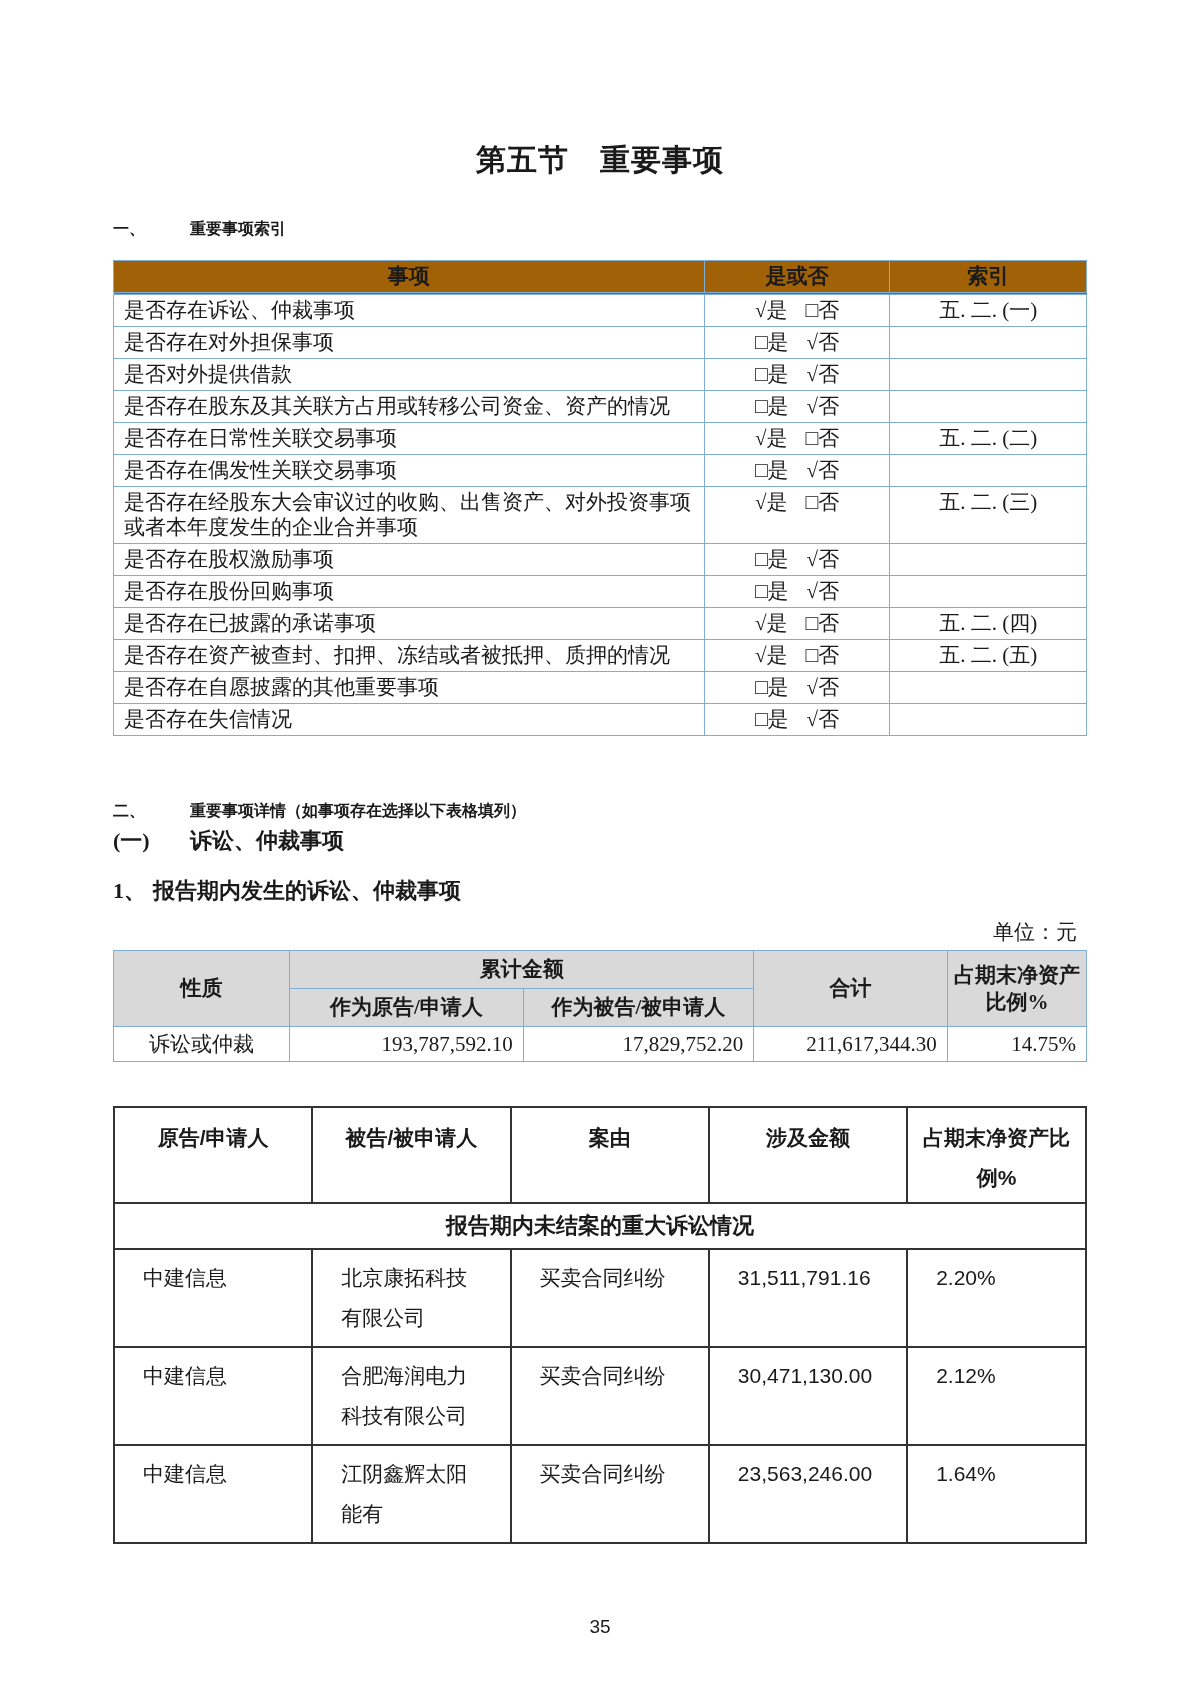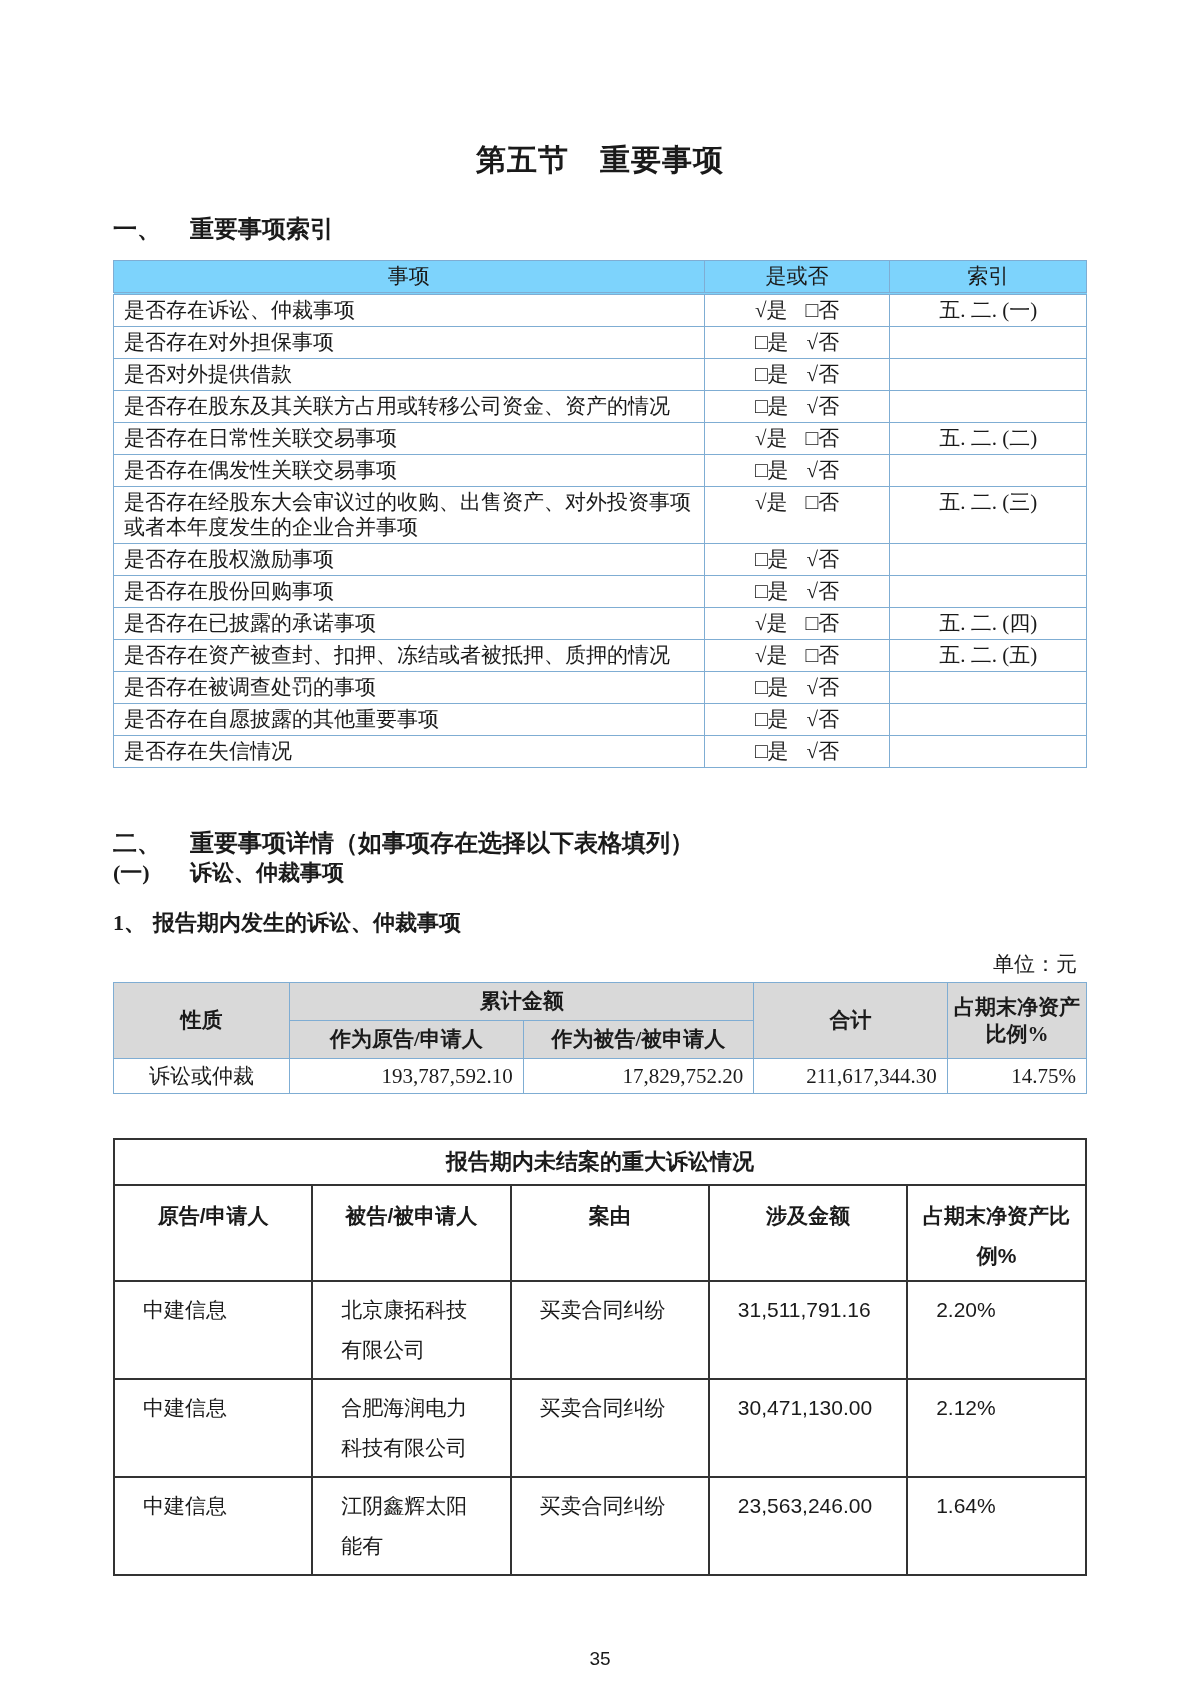--- a/index.html
+++ b/index.html
@@ -17,41 +17,41 @@
   .doc-title {
     margin:0;
     text-align:center;
     font-size:30px;
     font-weight:bold;
     line-height:36px;
     letter-spacing:1px;
   }
 
   .sec-heading { font-weight:bold; }
-  .sec-heading.lvl1 { margin-top:36px; font-size:24px; line-height:30px; }
+  .sec-heading.lvl1 { margin-top:36px; font-size:16px; line-height:30px; }
   .sec-heading.lvl2 { font-size:22px; line-height:30px; }
   .sec-heading.lvl3 { margin-top:20px; font-size:22px; line-height:30px; }
   .sec-num { display:inline-block; min-width:77px; }
   .sec-num.narrow { min-width:40px; }
 
   table { width:100%; border-collapse:collapse; table-layout:fixed; }
 
   
   .index-table { margin-top:16px; }
   .index-table th, .index-table td {
     border:1px solid #7fadd3;
     font-size:21px;
     padding:3px 10px;
     line-height:25px;
     vertical-align:top;
     word-break:break-all;
   }
   .index-table th {
-    background:#7dd3fc;
-    font-weight:normal;
+    background:#a16207;
+    font-weight:bold;
     text-align:center;
     border-bottom:3px double #7fadd3;
   }
   .index-table td.c-ans, .index-table td.c-idx { text-align:center; }
   .ans-yes { margin-right:18px; }
 
   
   .unit-label { margin-top:12px; text-align:right; font-size:21px; padding-right:10px; }
   .summary-table { margin-top:4px; }
   .summary-table th, .summary-table td {
@@ -171,25 +171,20 @@
         </tr>
         <tr>
           <td>是否存在已披露的承诺事项</td>
           <td class="c-ans"><span class="ans-yes">√是</span><span>□否</span></td>
           <td class="c-idx">五. 二. (四)</td>
         </tr>
         <tr>
           <td>是否存在资产被查封、扣押、冻结或者被抵押、质押的情况</td>
           <td class="c-ans"><span class="ans-yes">√是</span><span>□否</span></td>
           <td class="c-idx">五. 二. (五)</td>
-        </tr>
-        <tr>
-          <td>是否存在被调查处罚的事项</td>
-          <td class="c-ans"><span class="ans-yes">□是</span><span>√否</span></td>
-          <td class="c-idx"></td>
         </tr>
         <tr>
           <td>是否存在自愿披露的其他重要事项</td>
           <td class="c-ans"><span class="ans-yes">□是</span><span>√否</span></td>
           <td class="c-idx"></td>
         </tr>
         <tr>
           <td>是否存在失信情况</td>
           <td class="c-ans"><span class="ans-yes">□是</span><span>√否</span></td>
           <td class="c-idx"></td>
@@ -245,29 +240,29 @@
     <table class="pending-table">
       <colgroup>
           <col style="width:20.4%">
           <col style="width:20.4%">
           <col style="width:20.4%">
           <col style="width:20.4%">
           <col style="width:18.4%">
         </colgroup>
       <thead>
         <tr>
-          <th class="tbl-title" colspan="5">报告期内未结案的重大诉讼情况</th>
-        </tr>
-        <tr>
           <th class="colhead">原告/申请人</th>
           <th class="colhead">被告/被申请人</th>
           <th class="colhead">案由</th>
           <th class="colhead">涉及金额</th>
           <th class="colhead">占期末净资产比例%</th>
         </tr>
+        <tr>
+          <th class="tbl-title" colspan="5">报告期内未结案的重大诉讼情况</th>
+        </tr>
       </thead>
       <tbody>
         <tr>
           <td>中建信息</td>
           <td>北京康拓科技有限公司</td>
           <td>买卖合同纠纷</td>
           <td>31,511,791.16</td>
           <td>2.20%</td>
         </tr>
         <tr>

